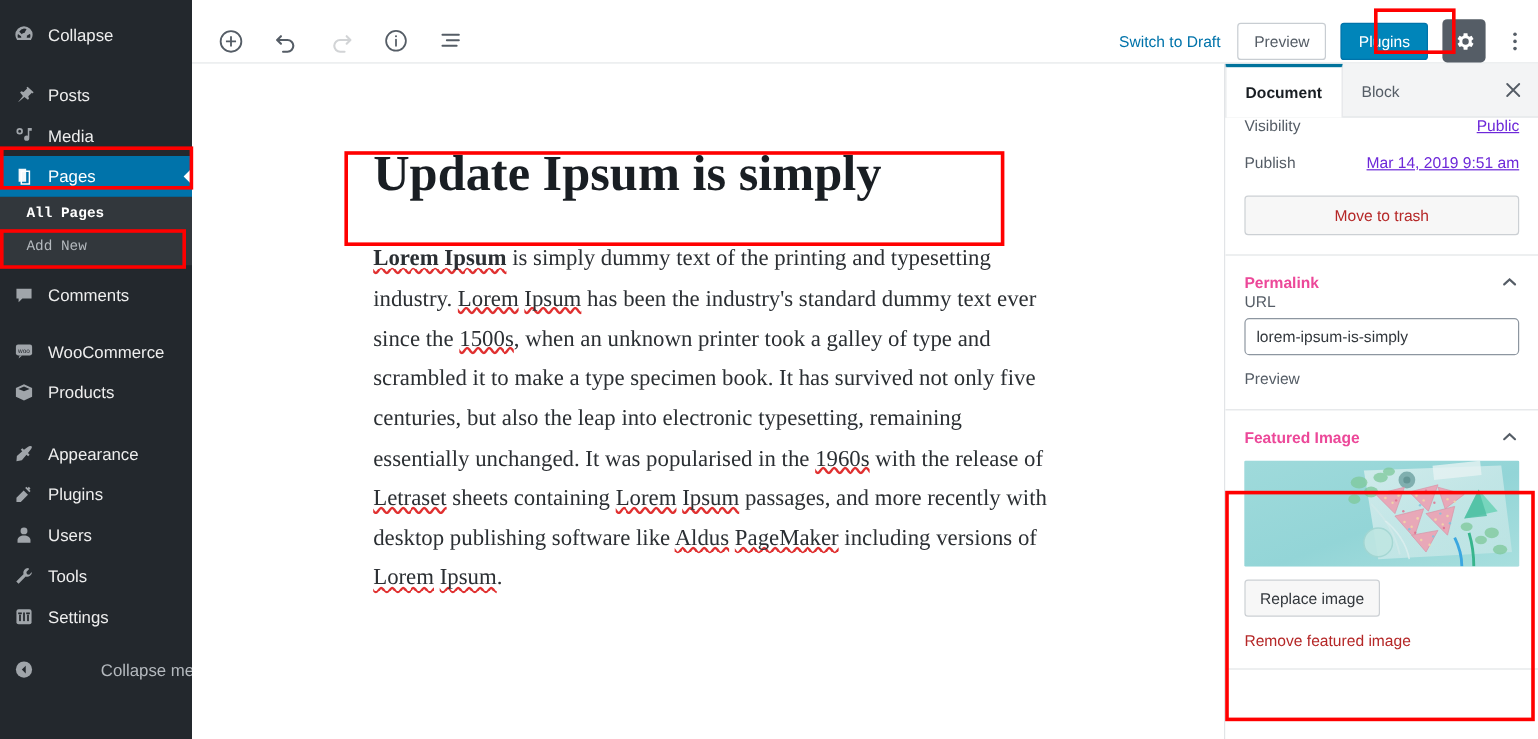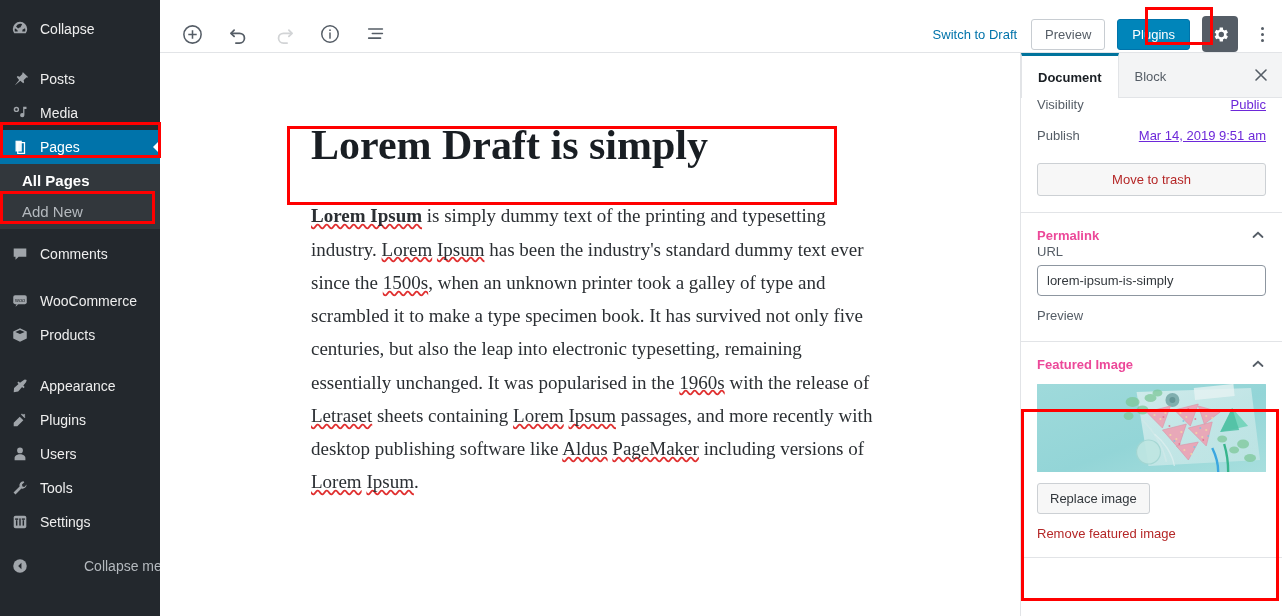--- a/index.html
+++ b/index.html
@@ -47,24 +47,25 @@
   .menu-item.collapse { color: #b4b9be; }
   .mi-icon {
     width: 20px; height: 20px;
     display: inline-flex; align-items: center; justify-content: center;
     flex: 0 0 20px;
   }
   .mi-icon svg { display: block; }
   .submenu { background: #32373c; padding: 1px 0 2px 0; }
   .submenu-item {
     padding: 5px 16px 5px 22px;
-    font-size: 15px;
+    font-size: 12px;
     color: #b4b9be;
     cursor: pointer;
     line-height: 1.4;
+    font-family: Liberation Mono, monospace;
   }
   .submenu-item.current-sub { color: #fff; font-weight: bold; }
 
   
   .hl {
     position: absolute;
     border: 3px solid #ff0000;
     pointer-events: none;
     z-index: 40;
   }
@@ -491,21 +492,21 @@
           <i></i>
           <i></i>
         </button>
       </div>
     </div>
 
     <div id="edit-body">
 
       <div id="canvas">
         <div class="canvas-inner">
-          <h1 id="post-title">Lorem Draft is simply</h1>
+          <h1 id="post-title">Update Ipsum is simply</h1>
           <div id="post-body"><b class="sp">Lorem Ipsum</b> is simply dummy text of the printing and typesetting industry. <span class="sp">Lorem</span> <span class="sp">Ipsum</span> has been the industry's standard dummy text ever since the <span class="sp">1500s</span>, when an unknown printer took a galley of type and scrambled it to make a type specimen book. It has survived not only five centuries, but also the leap into electronic typesetting, remaining essentially unchanged. It was popularised in the <span class="sp">1960s</span> with the release of <span class="sp">Letraset</span> sheets containing <span class="sp">Lorem</span> <span class="sp">Ipsum</span> passages, and more recently with desktop publishing software like <span class="sp">Aldus</span> <span class="sp">PageMaker</span> including versions of <span class="sp">Lorem</span> <span class="sp">Ipsum</span>.</div>
         </div>
       </div>
 
       <aside id="settings-sidebar">
         <div class="sb-tabs">
           <button class="sb-tab active">Document</button>
           <button class="sb-tab">Block</button>
           <button class="sb-close">
             <svg width="14" height="14" viewBox="0 0 14 14" stroke="currentColor" stroke-width="1.6" stroke-linecap="round">

